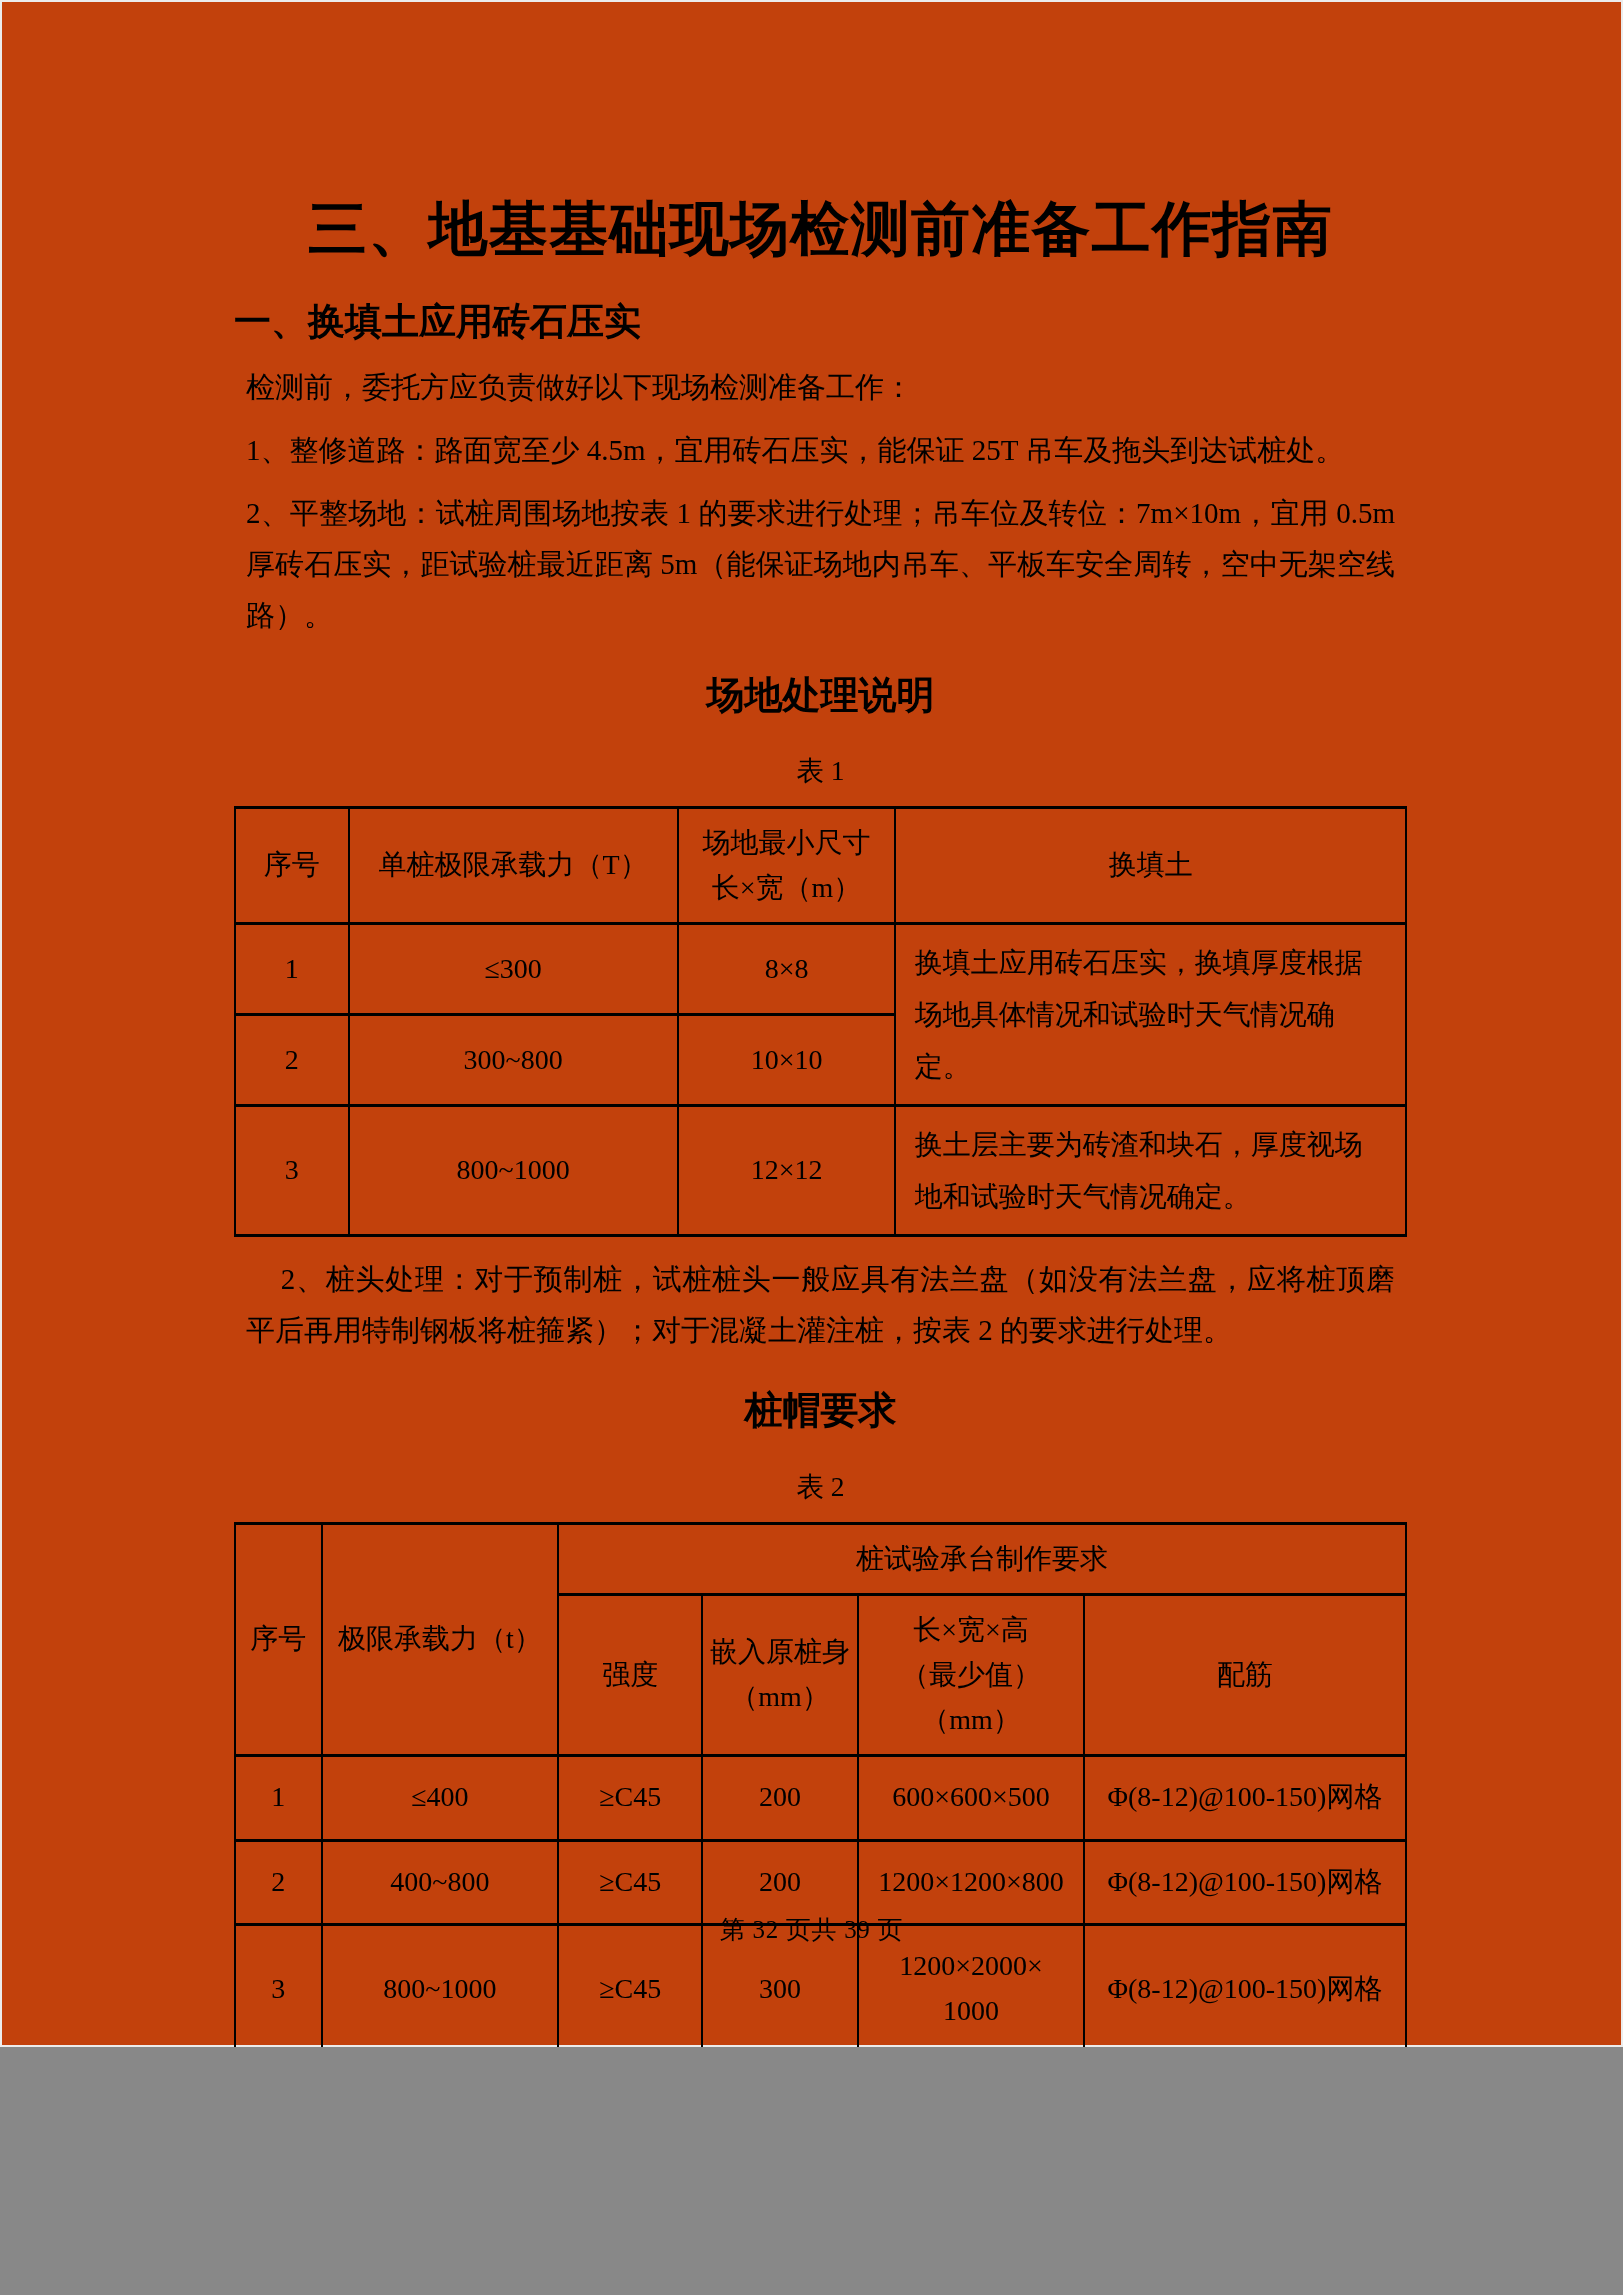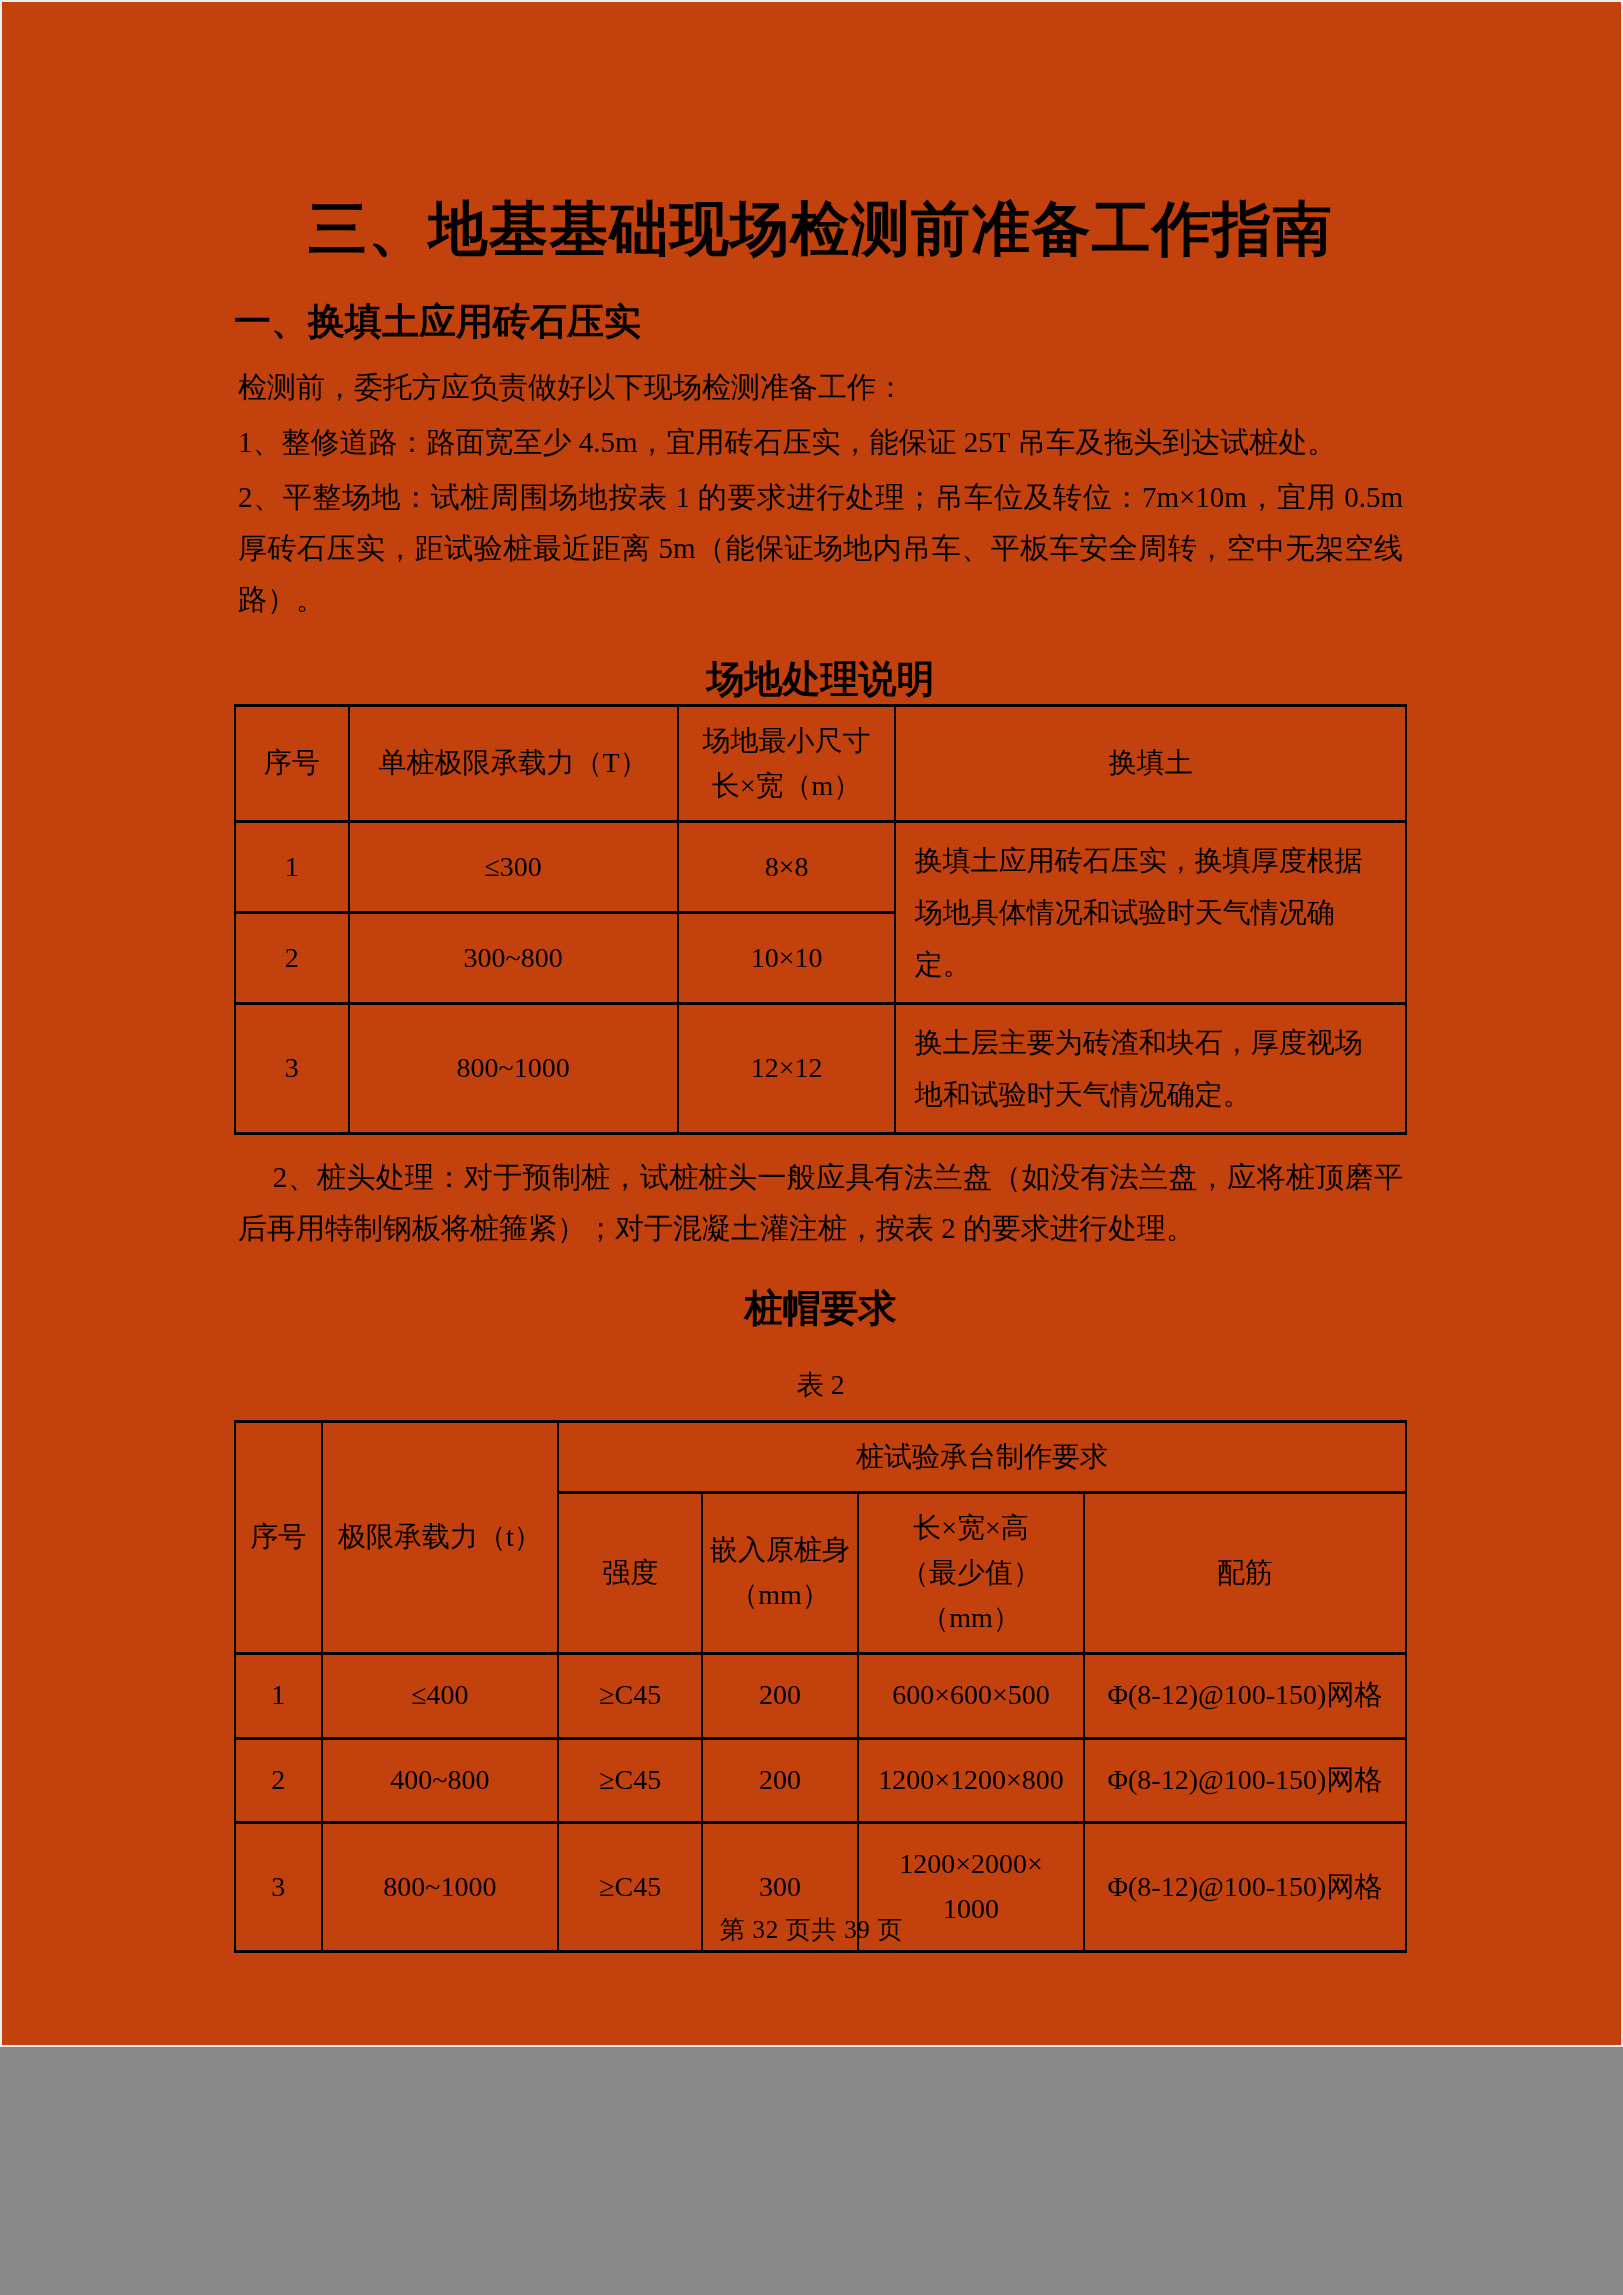--- a/index.html
+++ b/index.html
@@ -28,21 +28,21 @@
   .h2 {
     font-size: 37px;
     font-weight: bold;
     margin: 0 0 15.7px 0;
     line-height: 1.3;
   }
   p.body {
     font-size: 29px;
     line-height: 51px;
     text-align: justify;
-    margin: 4px;
+    margin: 12px;
   }
   p.indent1 { text-indent: 1.2em; }
   .center-heading {
     font-size: 38px;
     font-weight: bold;
     text-align: center;
     margin: 30px 0 0 0;
     line-height: 1.3;
   }
   .table-caption {
@@ -92,20 +92,21 @@
 
     <h1 class="doc-title">三、地基基础现场检测前准备工作指南</h1>
 
     <h2 class="h2">一、换填土应用砖石压实</h2>
 
     <p class="body">检测前，委托方应负责做好以下现场检测准备工作：</p>
     <p class="body">1、整修道路：路面宽至少 4.5m，宜用砖石压实，能保证 25T 吊车及拖头到达试桩处。</p>
     <p class="body">2、平整场地：试桩周围场地按表 1 的要求进行处理；吊车位及转位：7m×10m，宜用 0.5m厚砖石压实，距试验桩最近距离 5m（能保证场地内吊车、平板车安全周转，空中无架空线路）。</p>
 
     <h3 class="center-heading">场地处理说明</h3>
+    <div class="table-caption">表 1</div>
 
     <table class="tbl">
       <colgroup>
         <col style="width:9.7%">
         <col style="width:28.1%">
         <col style="width:18.6%">
         <col style="width:43.6%">
       </colgroup>
       <tbody>
         <tr>

